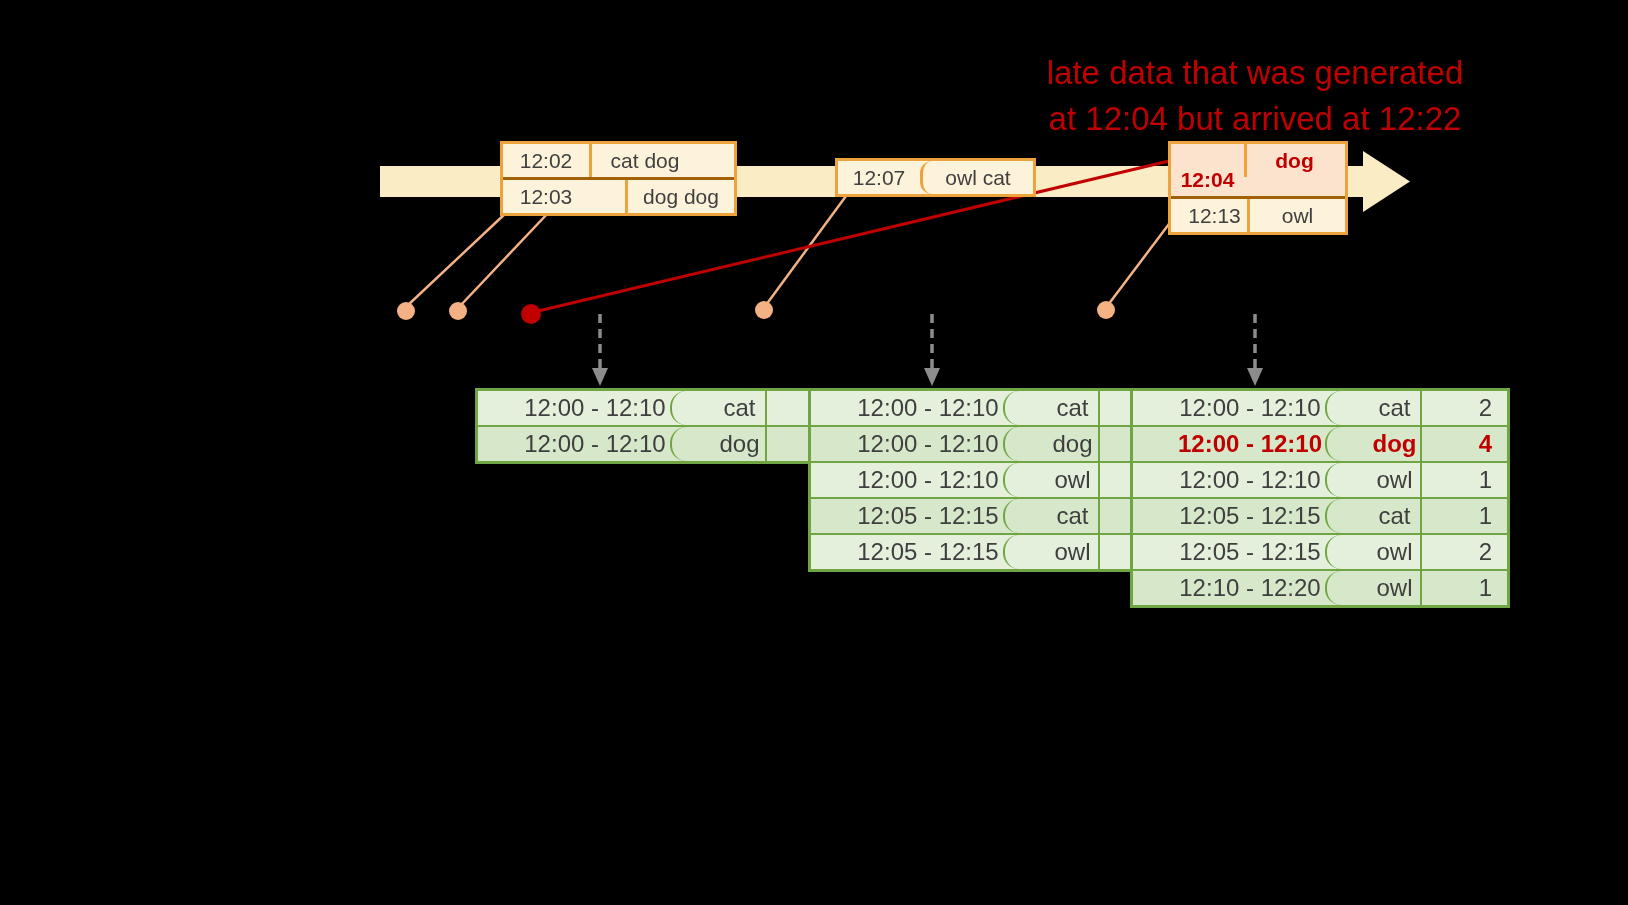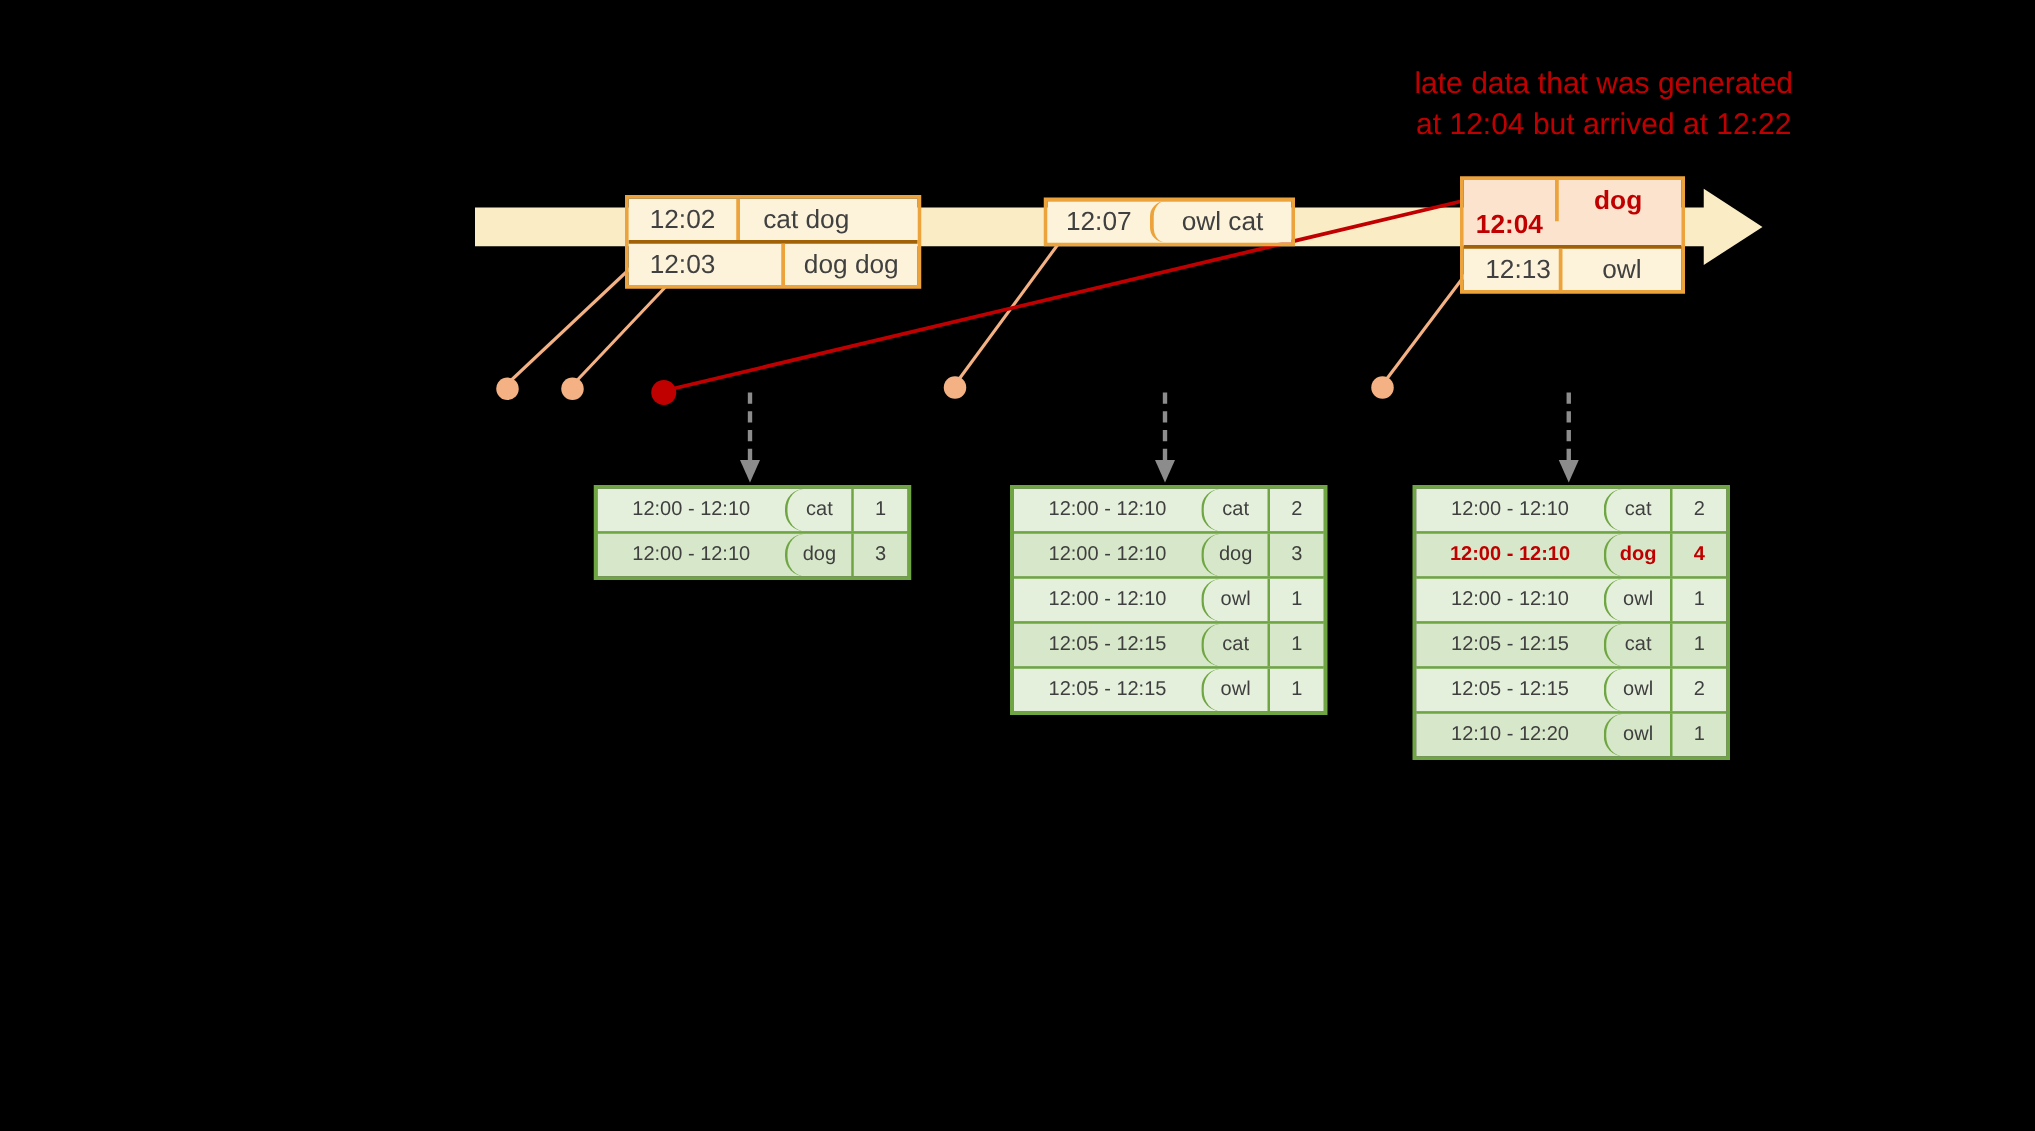--- a/index.html
+++ b/index.html
@@ -1,41 +1,41 @@
 <!DOCTYPE html>
 <html><head>
 <meta charset="utf-8">
 <style>
   html,body{margin:0;padding:0;background:#000;}
   .canvas{position:relative;width:1628px;height:905px;background:#000;overflow:hidden;
           font-family:"Liberation Sans", sans-serif;}
   .layer{position:absolute;left:0;top:0;z-index:1;}
 
   .caption{position:absolute;color:#c00000;text-align:center;line-height:1.38;z-index:3;}
-  .caption.top{left:1058px;top:50px;width:450px;font-size:24px;}
+  .caption.top{left:1030px;top:50px;width:450px;font-size:33px;}
   .caption.bottom{left:1038px;top:630px;width:430px;font-size:26px;}
 
   
   .ebox{position:absolute;border:3px solid #eca33b;display:flex;flex-direction:column;z-index:2;}
   .erow{display:flex;background:#fdf3da;}
   .erow + .erow{border-top:3px solid #a16207;}
   .ecell{display:flex;align-items:center;justify-content:center;height:33px;
          font-size:21px;color:#404040;}
   .ecell + .ecell{border-left:3px solid #eca33b;}
   .erow.late{background:#fbe3cd;}
   .erow.late .ecell{color:#c00000;font-weight:bold;}
 
   
   .rtable{position:absolute;border:3px solid #6fa643;z-index:2;}
   .trow{display:flex;}
   .trow:nth-child(odd){background:#e4f0dc;}
   .trow:nth-child(even){background:#d7e7c9;}
   .trow + .trow{border-top:2px solid #6fa643;}
   .tcell{display:flex;align-items:center;justify-content:center;height:34px;
-         font-size:16px;color:#3f3f3f;}
+         font-size:24px;color:#3f3f3f;padding-left:42px;}
   .tcell + .tcell{border-left:2px solid #6fa643;}
   .tcell.win{width:150px;}
   .tcell.word{width:51px;border-radius:16px;}
   .tcell.cnt{width:43px;}
   .trow.late .tcell{color:#c00000;font-weight:bold;}
 </style>
 </head>
 <body>
 
 <div class="canvas">
@@ -73,21 +73,21 @@
         <polygon points="1255,386 1247,368 1263,368" fill="#8c8c8c"></polygon>
       </g>
     </g>
   </svg>
 
   <div class="caption top">
     <div>late data that was generated</div>
     <div>at 12:04 but arrived at 12:22</div>
   </div>
 
-  <div class="ebox" style="left:500px;top:156px;">
+  <div class="ebox" style="left:500px;top:141px;">
     <div class="erow">
       <div class="ecell" style="width:86px;">12:02</div>
       <div class="ecell" style="width:106px;">cat dog</div>
     </div>
     <div class="erow">
       <div class="ecell" style="width:86px;">12:03</div>
       <div class="ecell" style="width:106px;margin-left:36px;">dog dog</div>
     </div>
   </div>
 

